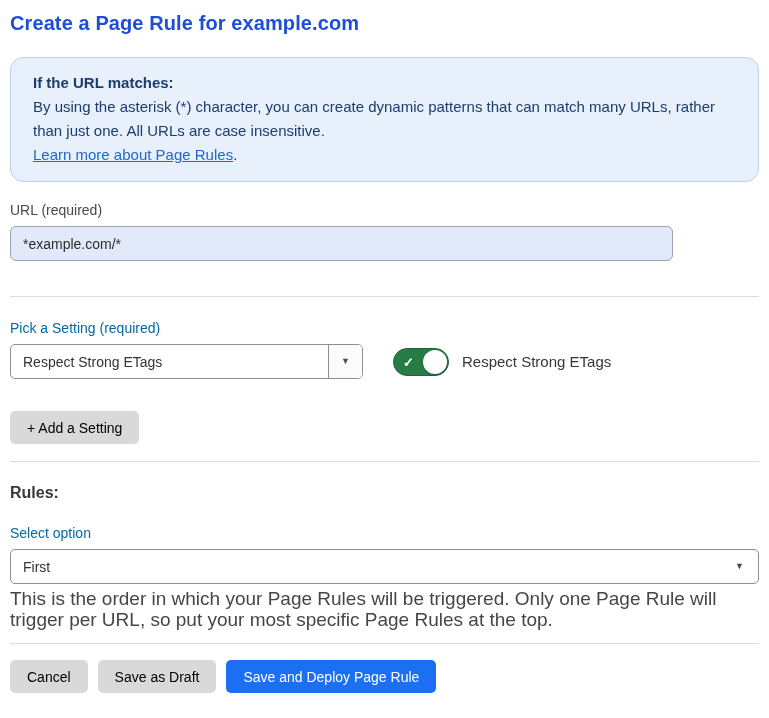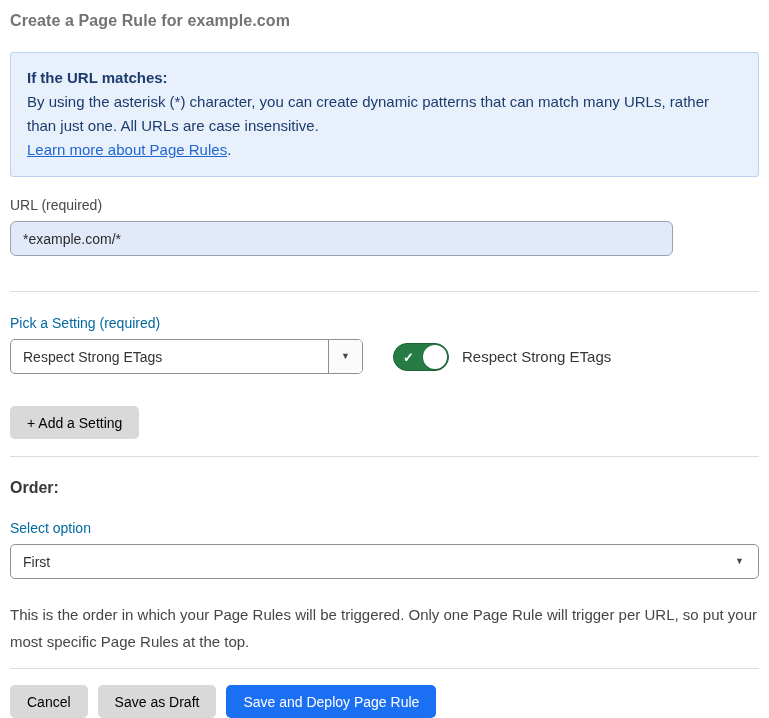--- a/index.html
+++ b/index.html
@@ -8,32 +8,32 @@
     background: #ffffff;
     font-family: "Liberation Sans", sans-serif;
     color: #363636;
   }
   .container {
     width: 769px;
     min-height: 718px;
     padding: 10px 10px 16px 10px;
   }
   .page-title {
-    font-size: 16px;
+    font-size: 20px;
     font-weight: bold;
-    color: #737373;
+    color: #1d4ed8;
     margin-top: 2px;
     letter-spacing: 0.1px;
   }
   .info-box {
     margin-top: 22px;
     background: #e7f0fb;
     border: 1px solid #b8d4ee;
-    border-radius: 3px;
-    padding: 13px 16px 14px 16px;
+    border-radius: 13px;
+    padding: 13px 16px 14px 22px;
     color: #1d3c6e;
     font-size: 15px;
     line-height: 24px;
     width: 749px;
   }
   .info-heading { font-weight: bold; }
   .info-link {
     color: #2166d1;
     text-decoration: underline;
     cursor: pointer;
@@ -177,23 +177,23 @@
     margin-top: 8px;
     width: 749px;
     height: 35px;
   }
   .order-select .select-caret-area {
     display: flex;
     align-items: center;
     padding-right: 14px;
   }
   .help-text {
-    margin-top: 22px;
-    font-size: 15px;
-    line-height: 27px;
+    margin-top: 4px;
+    font-size: 19px;
+    line-height: 21px;
     color: #464646;
     width: 749px;
   }
   .footer-buttons {
     margin-top: 16px;
     display: flex;
     align-items: center;
     gap: 10px;
   }
 </style>
@@ -233,21 +233,21 @@
         <span class="toggle-knob"></span>
       </div>
       <span class="toggle-label">Respect Strong ETags</span>
     </div>
   </div>
 
   <button class="btn btn-gray add-setting-btn">+ Add a Setting</button>
 
   <div class="divider divider-2"></div>
 
-  <div class="section-heading">Order:</div>
+  <div class="section-heading">Rules:</div>
 
   <div class="sub-label">Select option</div>
 
   <div class="select-box order-select">
     <div class="select-text">First</div>
     <div class="select-caret-area">
       <span class="caret">▼</span>
     </div>
   </div>
 

